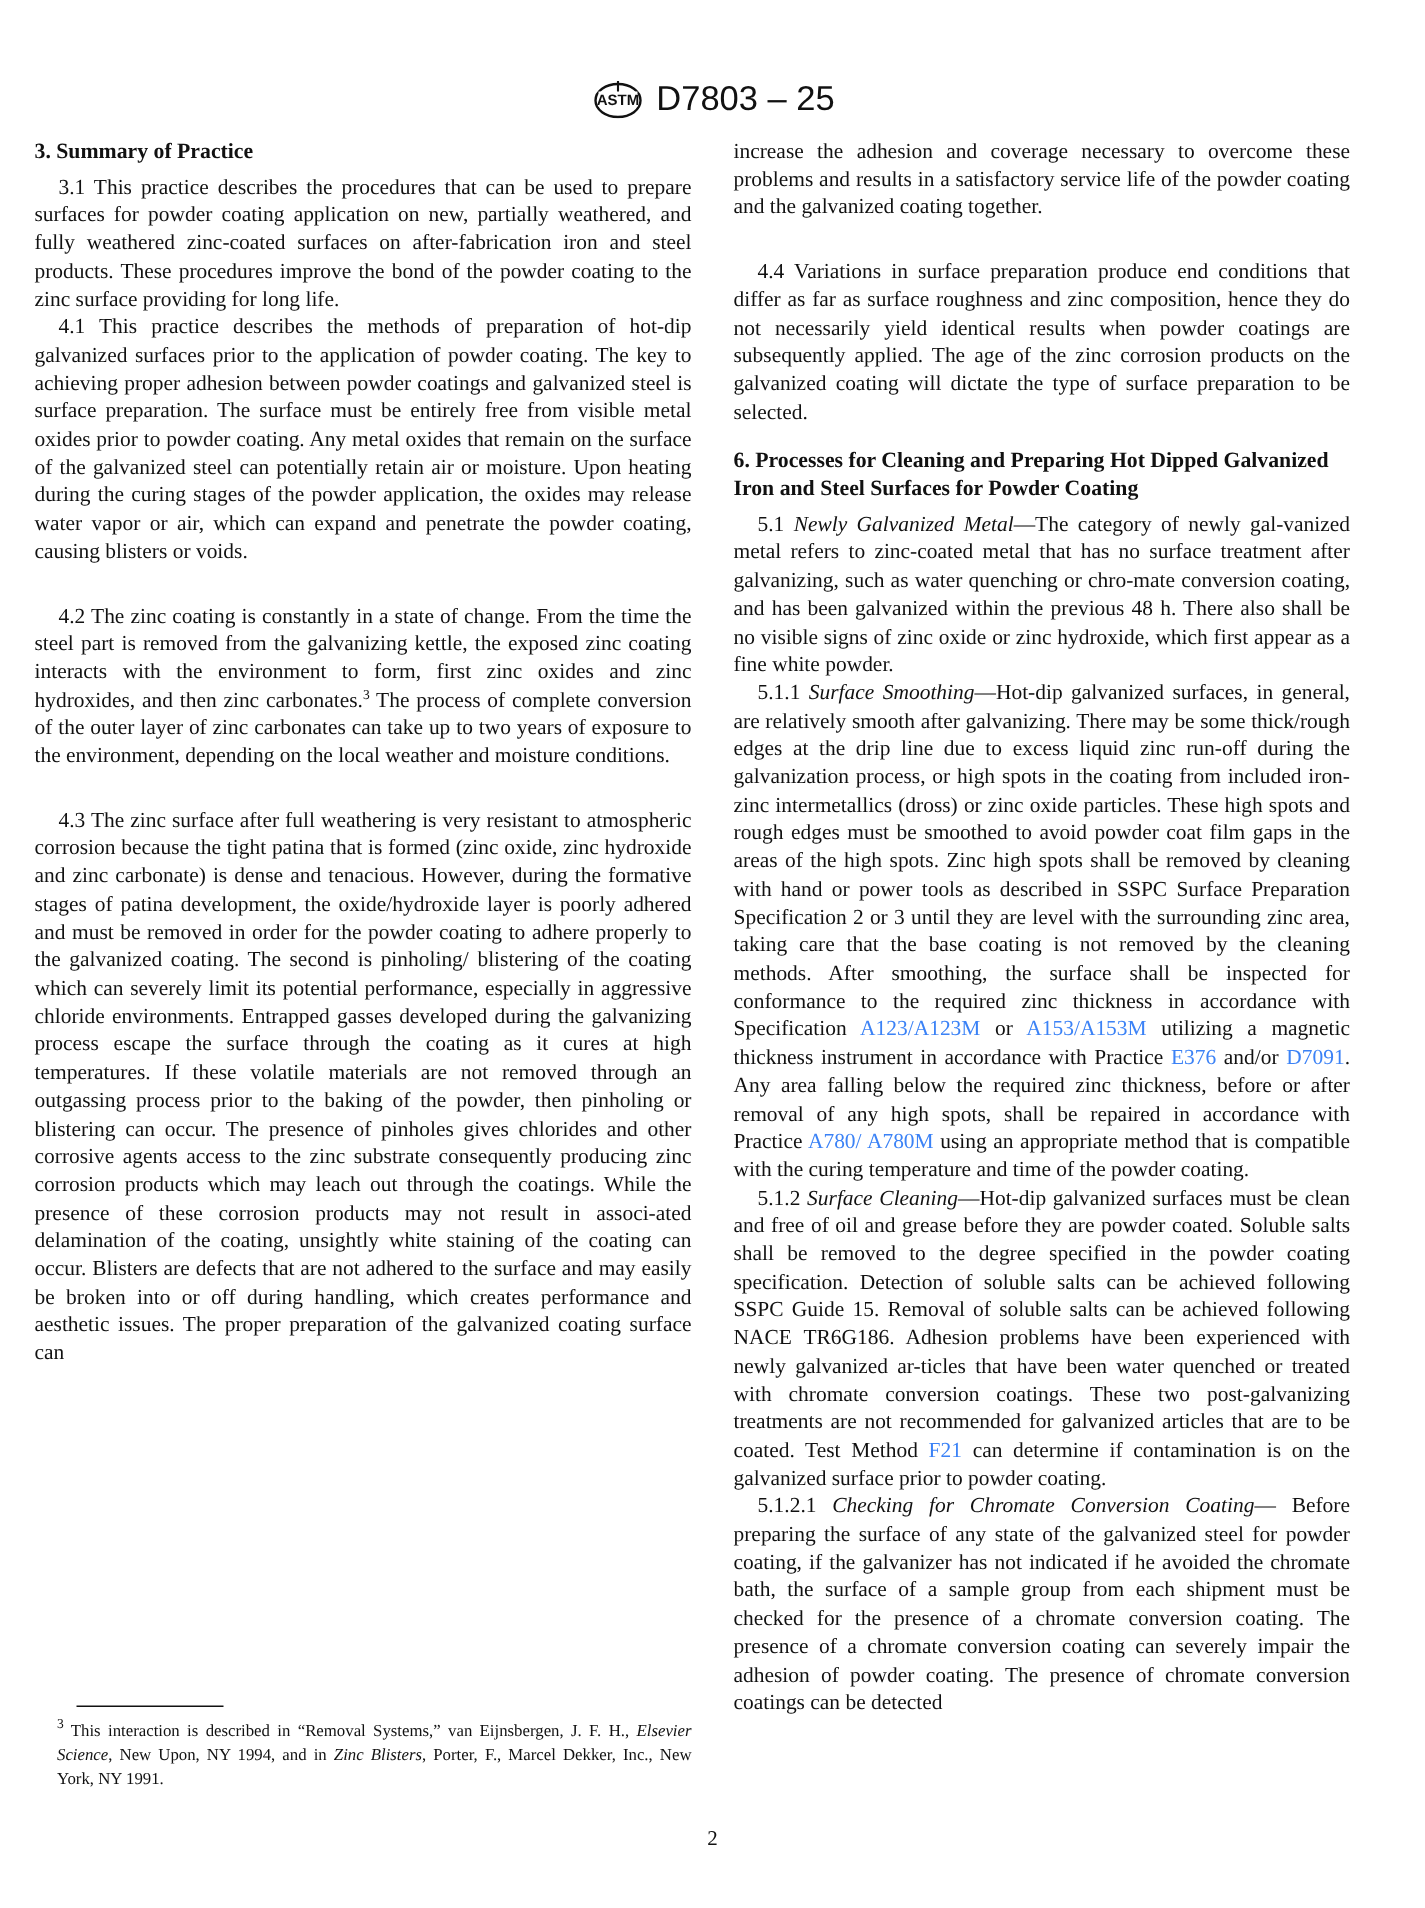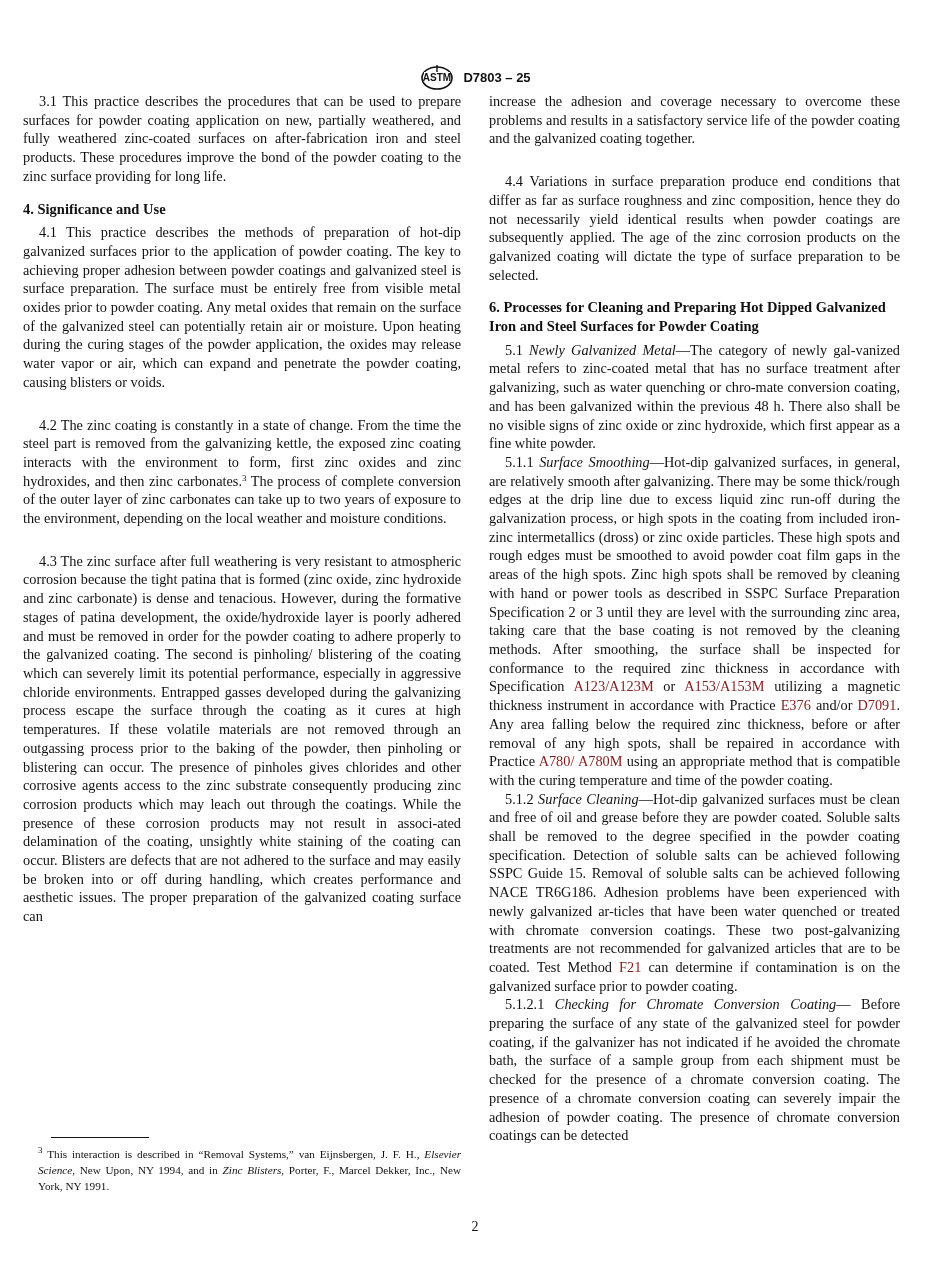--- a/index.html
+++ b/index.html
@@ -1,31 +1,31 @@
 <!DOCTYPE html>
 <html><head>
 <meta charset="utf-8">
 <style>
   html, body { margin: 0; padding: 0; background: #ffffff; }
   body { width: 950px; height: 1272px; position: relative; overflow: hidden;
          font-family: "Liberation Serif", "DejaVu Serif", serif; color: #111; }
-  .header { position: absolute; top: 64px; left: 0; width: 950px; text-align: center; height: 28px; }
+  .header { position: absolute; top: 52px; left: 0; width: 950px; text-align: center; height: 28px; }
   .header .logo { display: inline-block; vertical-align: middle; width: 36px; height: 26px; }
   .header .designation { display: inline-block; vertical-align: middle; font-family: "Liberation Sans", "DejaVu Sans", sans-serif;
-       font-weight: bold; font-size: 13px; margin-left: 4px; }
+       font-weight: normal; font-size: 23px; margin-left: 4px; }
   .col { position: absolute; top: 92px; width: 438px; font-size: 14.3px; line-height: 18.7px; }
   .col.left { left: 23px; }
   .col.right { left: 489px; width: 411px; }
   .col p { margin: 0; text-align: justify; text-indent: 16px; }
   .col p.cont { text-indent: 0; }
   .col p.gap { margin-top: 24px; }
   h2 { font-size: 14.5px; font-weight: bold; margin: 0 0 5px 0; line-height: 18.7px; }
   h2.spaced { margin-top: 14px; }
   em { font-style: italic; }
-  a.ref { color: #7f1d1d; text-decoration: none; }
+  a.ref { color: #3b82f6; text-decoration: none; }
   sup { font-size: 9px; line-height: 0; vertical-align: 5px; }
   .fn-rule { position: absolute; left: 51px; top: 1137px; width: 98px; border-top: 1px solid #111; }
   .footnote { position: absolute; left: 23px; top: 1146px; width: 438px; font-size: 11.2px; line-height: 16px;
               text-align: justify; }
   .footnote .indent { padding-left: 15px; }
   .pageno { position: absolute; top: 1219px; left: 0; width: 950px; text-align: center; font-size: 14px; }
 </style>
 </head>
 <body>
 
@@ -33,23 +33,23 @@
   <svg class="logo" viewBox="0 0 36 26">
     <ellipse cx="18" cy="14" rx="15" ry="11" fill="none" stroke="#111" stroke-width="1.6"></ellipse>
     <rect x="5" y="8" width="26" height="10" fill="#fff"></rect>
     <text x="18" y="17" text-anchor="middle" font-family="Liberation Sans, sans-serif" font-weight="bold" font-size="10" fill="#111">ASTM</text>
     <line x1="18" y1="1" x2="18" y2="8" stroke="#111" stroke-width="1.4"></line>
   </svg>
   <span class="designation">D7803 – 25</span>
 </div>
 
 <div class="col left">
+  <h2>3.  Summary of Practice</h2>
   <p>3.1  This practice describes the procedures that can be used to prepare surfaces for powder coating application on new, partially weathered, and fully weathered zinc-coated surfaces on after-fabrication iron and steel products. These procedures improve the bond of the powder coating to the zinc surface providing for long life.</p>
 
-  <h2 class="spaced">4.  Significance and Use</h2>
   <p>4.1  This practice describes the methods of preparation of hot-dip galvanized surfaces prior to the application of powder coating. The key to achieving proper adhesion between powder coatings and galvanized steel is surface preparation. The surface must be entirely free from visible metal oxides prior to powder coating. Any metal oxides that remain on the surface of the galvanized steel can potentially retain air or moisture. Upon heating during the curing stages of the powder application, the oxides may release water vapor or air, which can expand and penetrate the powder coating, causing blisters or voids.</p>
   <p class="gap"><span>4.2  The zinc coating is constantly in a state of change. From the time the steel part is removed from the galvanizing kettle, the exposed zinc coating interacts with the environment to form, first zinc oxides and zinc hydroxides, and then zinc carbonates.</span><sup>3</sup><span> The process of complete conversion of the outer layer of zinc carbonates can take up to two years of exposure to the environment, depending on the local weather and moisture conditions.</span></p>
   <p class="gap">4.3  The zinc surface after full weathering is very resistant to atmospheric corrosion because the tight patina that is formed (zinc oxide, zinc hydroxide and zinc carbonate) is dense and tenacious. However, during the formative stages of patina development, the oxide/hydroxide layer is poorly adhered and must be removed in order for the powder coating to adhere properly to the galvanized coating. The second is pinholing/ blistering of the coating which can severely limit its potential performance, especially in aggressive chloride environments. Entrapped gasses developed during the galvanizing process escape the surface through the coating as it cures at high temperatures. If these volatile materials are not removed through an outgassing process prior to the baking of the powder, then pinholing or blistering can occur. The presence of pinholes gives chlorides and other corrosive agents access to the zinc substrate consequently producing zinc corrosion products which may leach out through the coatings. While the presence of these corrosion products may not result in associ-ated delamination of the coating, unsightly white staining of the coating can occur. Blisters are defects that are not adhered to the surface and may easily be broken into or off during handling, which creates performance and aesthetic issues. The proper preparation of the galvanized coating surface can</p>
 </div>
 
 <div class="fn-rule"></div>
 <div class="footnote">
   <div class="indent"><sup>3</sup><span> This interaction is described in “Removal Systems,” van Eijnsbergen, J. F. H., </span><em>Elsevier Science</em><span>, New Upon, NY 1994, and in </span><em>Zinc Blisters</em><span>, Porter, F., Marcel Dekker, Inc., New York, NY 1991.</span></div>
 </div>
 

